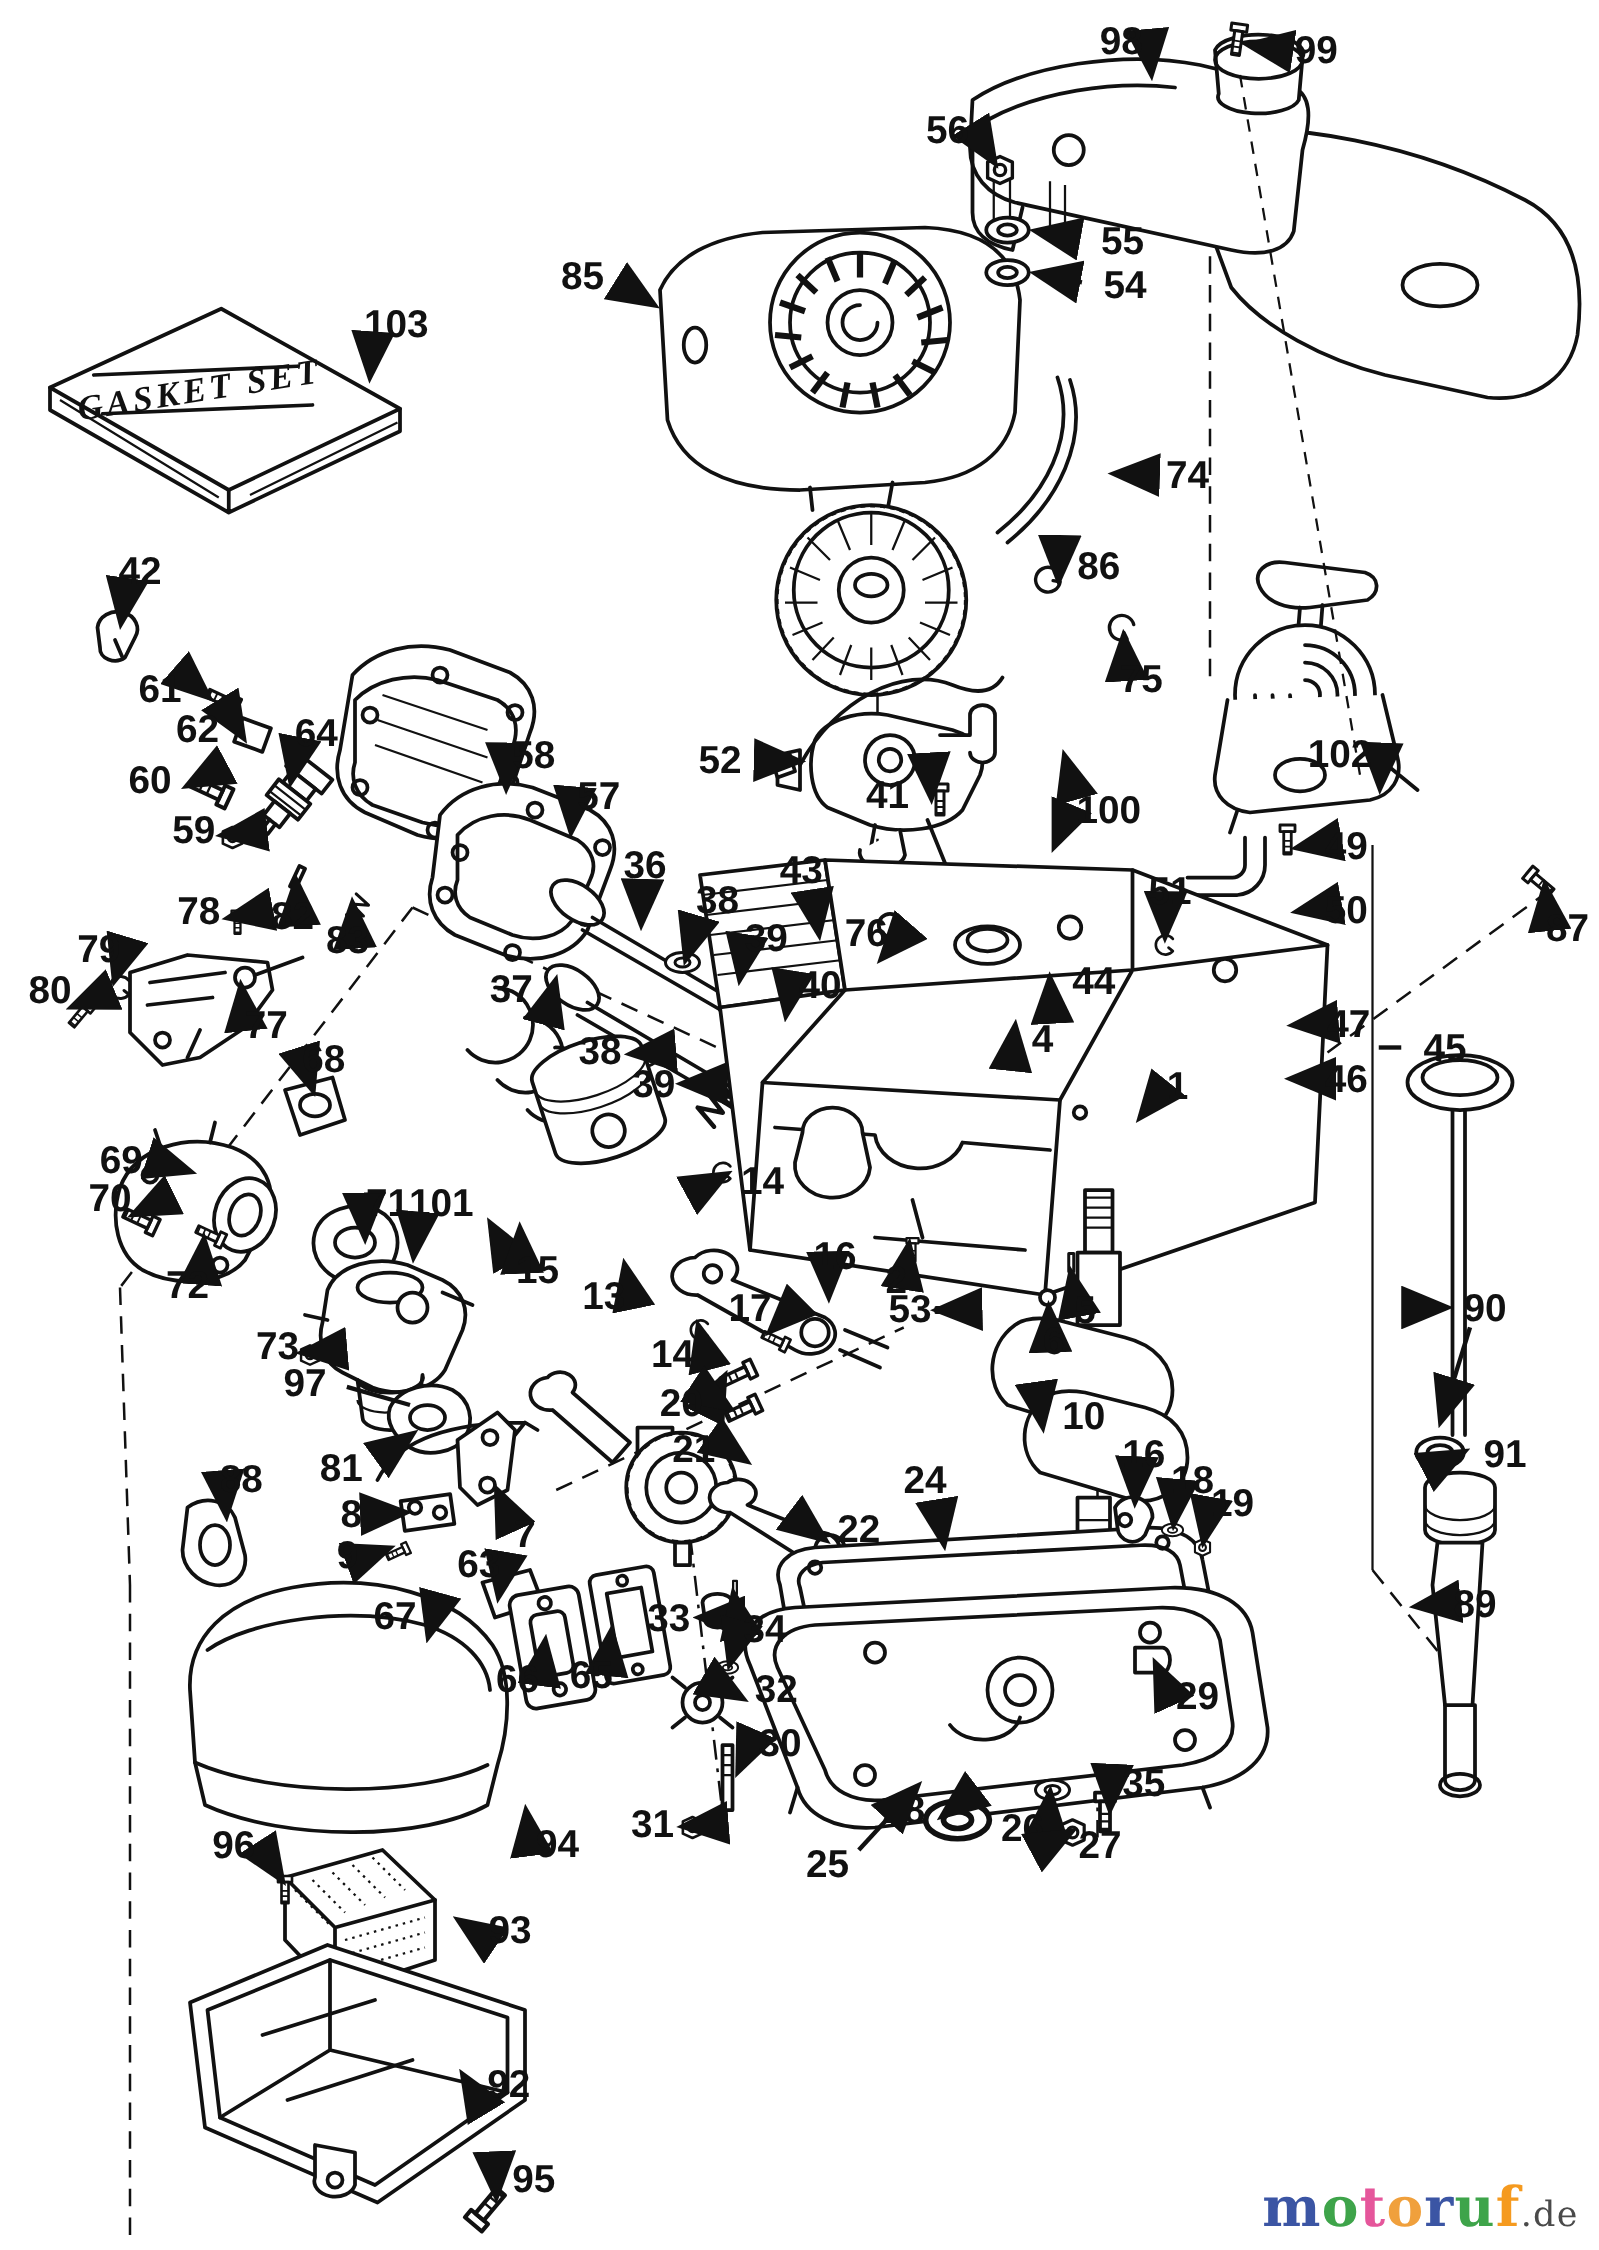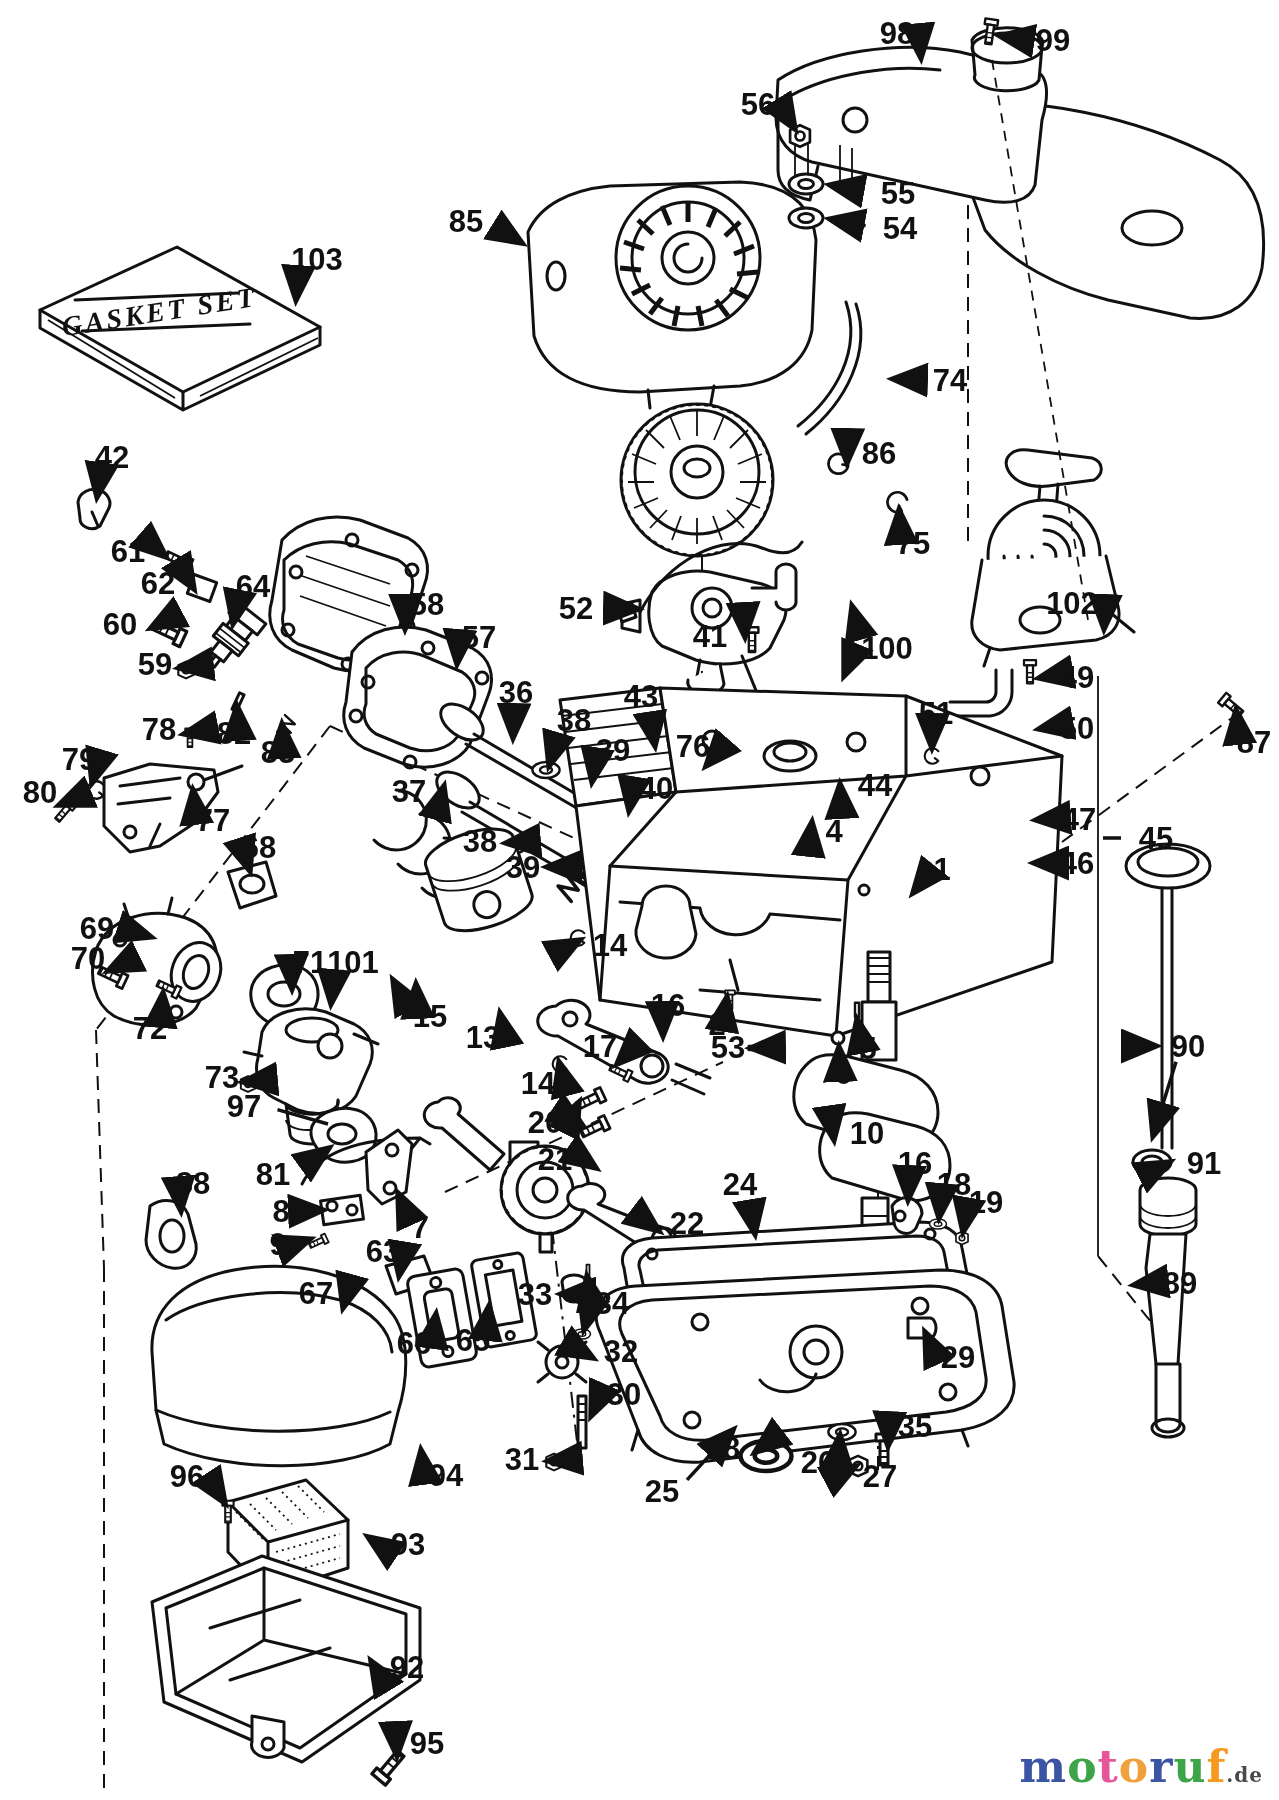--- a/index.html
+++ b/index.html
@@ -9,21 +9,21 @@
   .ln{fill:none;stroke:#111;stroke-width:3;stroke-linecap:round;stroke-linejoin:round;}
   .lnf{fill:#fff;stroke:#111;stroke-width:3;stroke-linecap:round;stroke-linejoin:round;}
   .thin{fill:none;stroke:#111;stroke-width:1.8;}
   .dash{fill:none;stroke:#111;stroke-width:2;stroke-dasharray:14 9;}
   .dashdot{fill:none;stroke:#111;stroke-width:2;stroke-dasharray:16 7 3 7;}
   .lbl{font-family:"Liberation Sans",sans-serif;font-weight:bold;font-size:31px;fill:#111;}
   .gset{font-family:"Liberation Serif",serif;font-style:italic;font-weight:bold;
         font-size:28px;fill:#111;letter-spacing:3px;}
   #watermark{position:absolute;right:16px;bottom:8px;font-family:"DejaVu Serif",serif;
         font-weight:bold;font-size:44px;letter-spacing:1px;cursor:pointer;}
-  #watermark .suffix{font-size:20px;color:#4a4a4a;font-weight:bold;}
+  #watermark .suffix{font-size:28px;color:#4a4a4a;font-weight:normal;}
 </style>
 </head>
 <body>
 
 <div id="page">
 
 <svg id="art" width="1279" height="1800" viewBox="0 0 1279 1800">
   <defs>
     <marker id="arr" markerWidth="11" markerHeight="9" refX="9" refY="4.5" orient="auto">
       <path d="M0,0 L11,4.5 L0,9 Z" fill="#111"></path>

